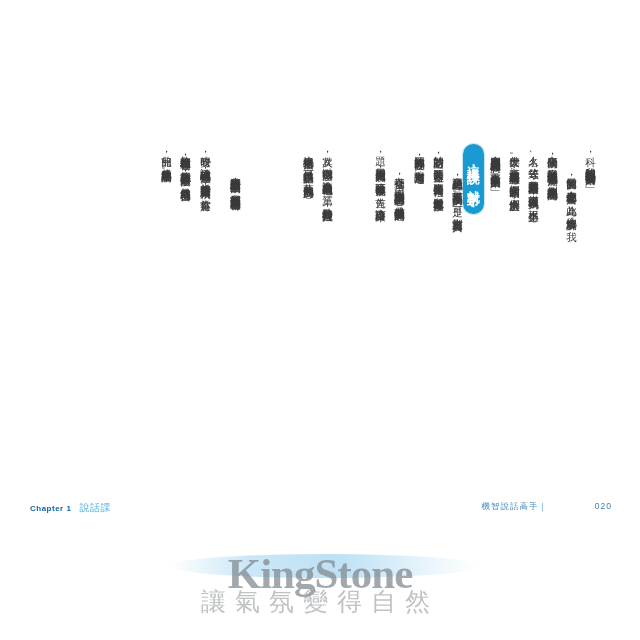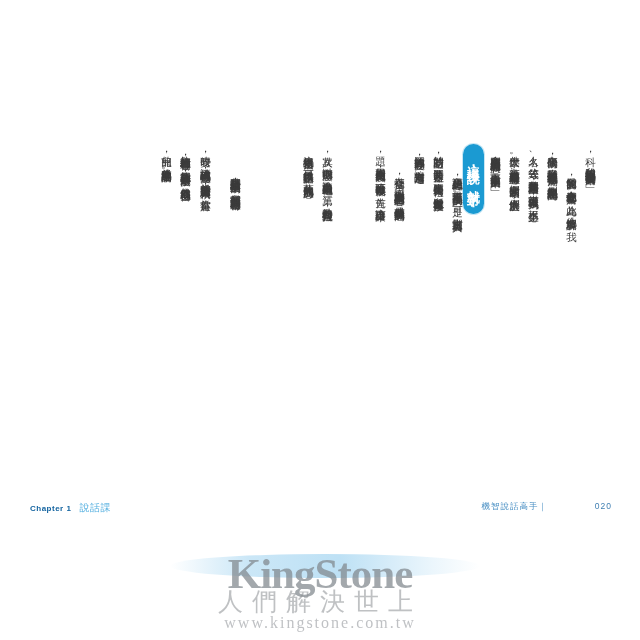--- a/index.html
+++ b/index.html
@@ -95,16 +95,15 @@
 
   <div class="footer-left">
     <span class="chap">Chapter 1</span><span class="chap-title">說話課</span>
   </div>
   <div class="footer-right">
     <span>機智說話高手</span><span>｜</span><span class="pagenum">020</span>
   </div>
 
   <div class="wm-swoosh"></div>
   <div class="wm-brand">KingStone</div>
-  <div class="wm-store">人們解決世上</div>
-  <div class="wm-url">www.kingstone.com.tw</div>
+  <div class="wm-store">讓氣氛變得自然</div>
 
 </div>
 
 </body></html>

